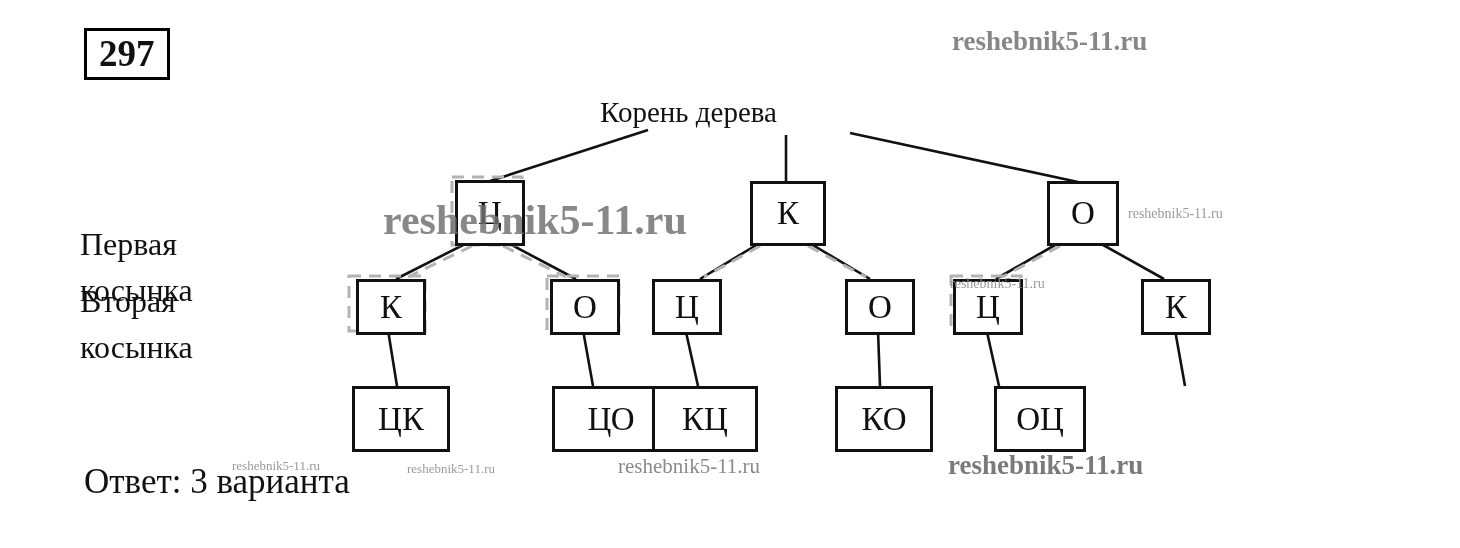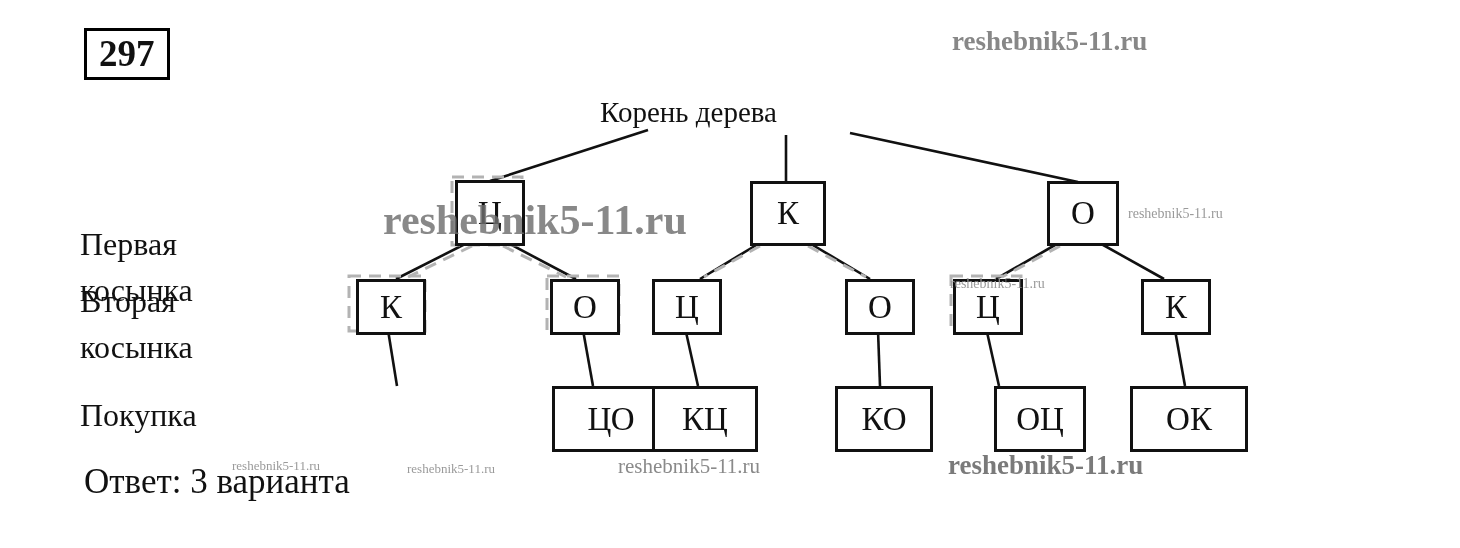--- a/index.html
+++ b/index.html
@@ -69,38 +69,37 @@
       <rect x="951" y="276" width="70" height="55"></rect>
     </g>
   </svg>
 
   <div class="problem-number">297</div>
 
   <div class="root-label">Корень дерева</div>
 
   <div class="row-label" style="top:185px;margin-top:36px;">Первая косынка</div>
   <div class="row-label" style="top:278px;">Вторая косынка</div>
-  <div class="row-label" style="top:392px;">Покупка</div>
 
   <div class="node" style="left:455px;top:180px;width:64px;height:60px;">Ц</div>
   <div class="node" style="left:750px;top:181px;width:70px;height:59px;">К</div>
   <div class="node" style="left:1047px;top:181px;width:66px;height:59px;">О</div>
 
   <div class="node" style="left:356px;top:279px;width:64px;height:50px;">К</div>
   <div class="node" style="left:550px;top:279px;width:64px;height:50px;">О</div>
   <div class="node" style="left:652px;top:279px;width:64px;height:50px;">Ц</div>
   <div class="node" style="left:845px;top:279px;width:64px;height:50px;">О</div>
   <div class="node" style="left:953px;top:279px;width:64px;height:50px;">Ц</div>
   <div class="node" style="left:1141px;top:279px;width:64px;height:50px;">К</div>
 
+  <div class="node" style="left:352px;top:386px;width:92px;height:60px;">ЦК</div>
   <div class="node" style="left:552px;top:386px;width:88px;height:60px;padding-left:12px;">ЦО</div>
   <div class="node" style="left:652px;top:386px;width:100px;height:60px;">КЦ</div>
   <div class="node" style="left:835px;top:386px;width:92px;height:60px;">КО</div>
   <div class="node" style="left:957px;top:386px;width:86px;height:60px;margin-left:37px;">ОЦ</div>
-  <div class="node" style="left:1130px;top:386px;width:112px;height:60px;">ОК</div>
 
   <div class="wm wm-top">reshebnik5-11.ru</div>
   <div class="wm wm-large">reshebnik5-11.ru</div>
   <div class="wm wm-right-small">reshebnik5-11.ru</div>
   <div class="wm wm-mid-small">reshebnik5-11.ru</div>
   <div class="wm wm-bottom-1">reshebnik5-11.ru</div>
   <div class="wm wm-bottom-2">reshebnik5-11.ru</div>
   <div class="wm wm-bottom-3">reshebnik5-11.ru</div>
   <div class="wm wm-bottom-4">reshebnik5-11.ru</div>
 

